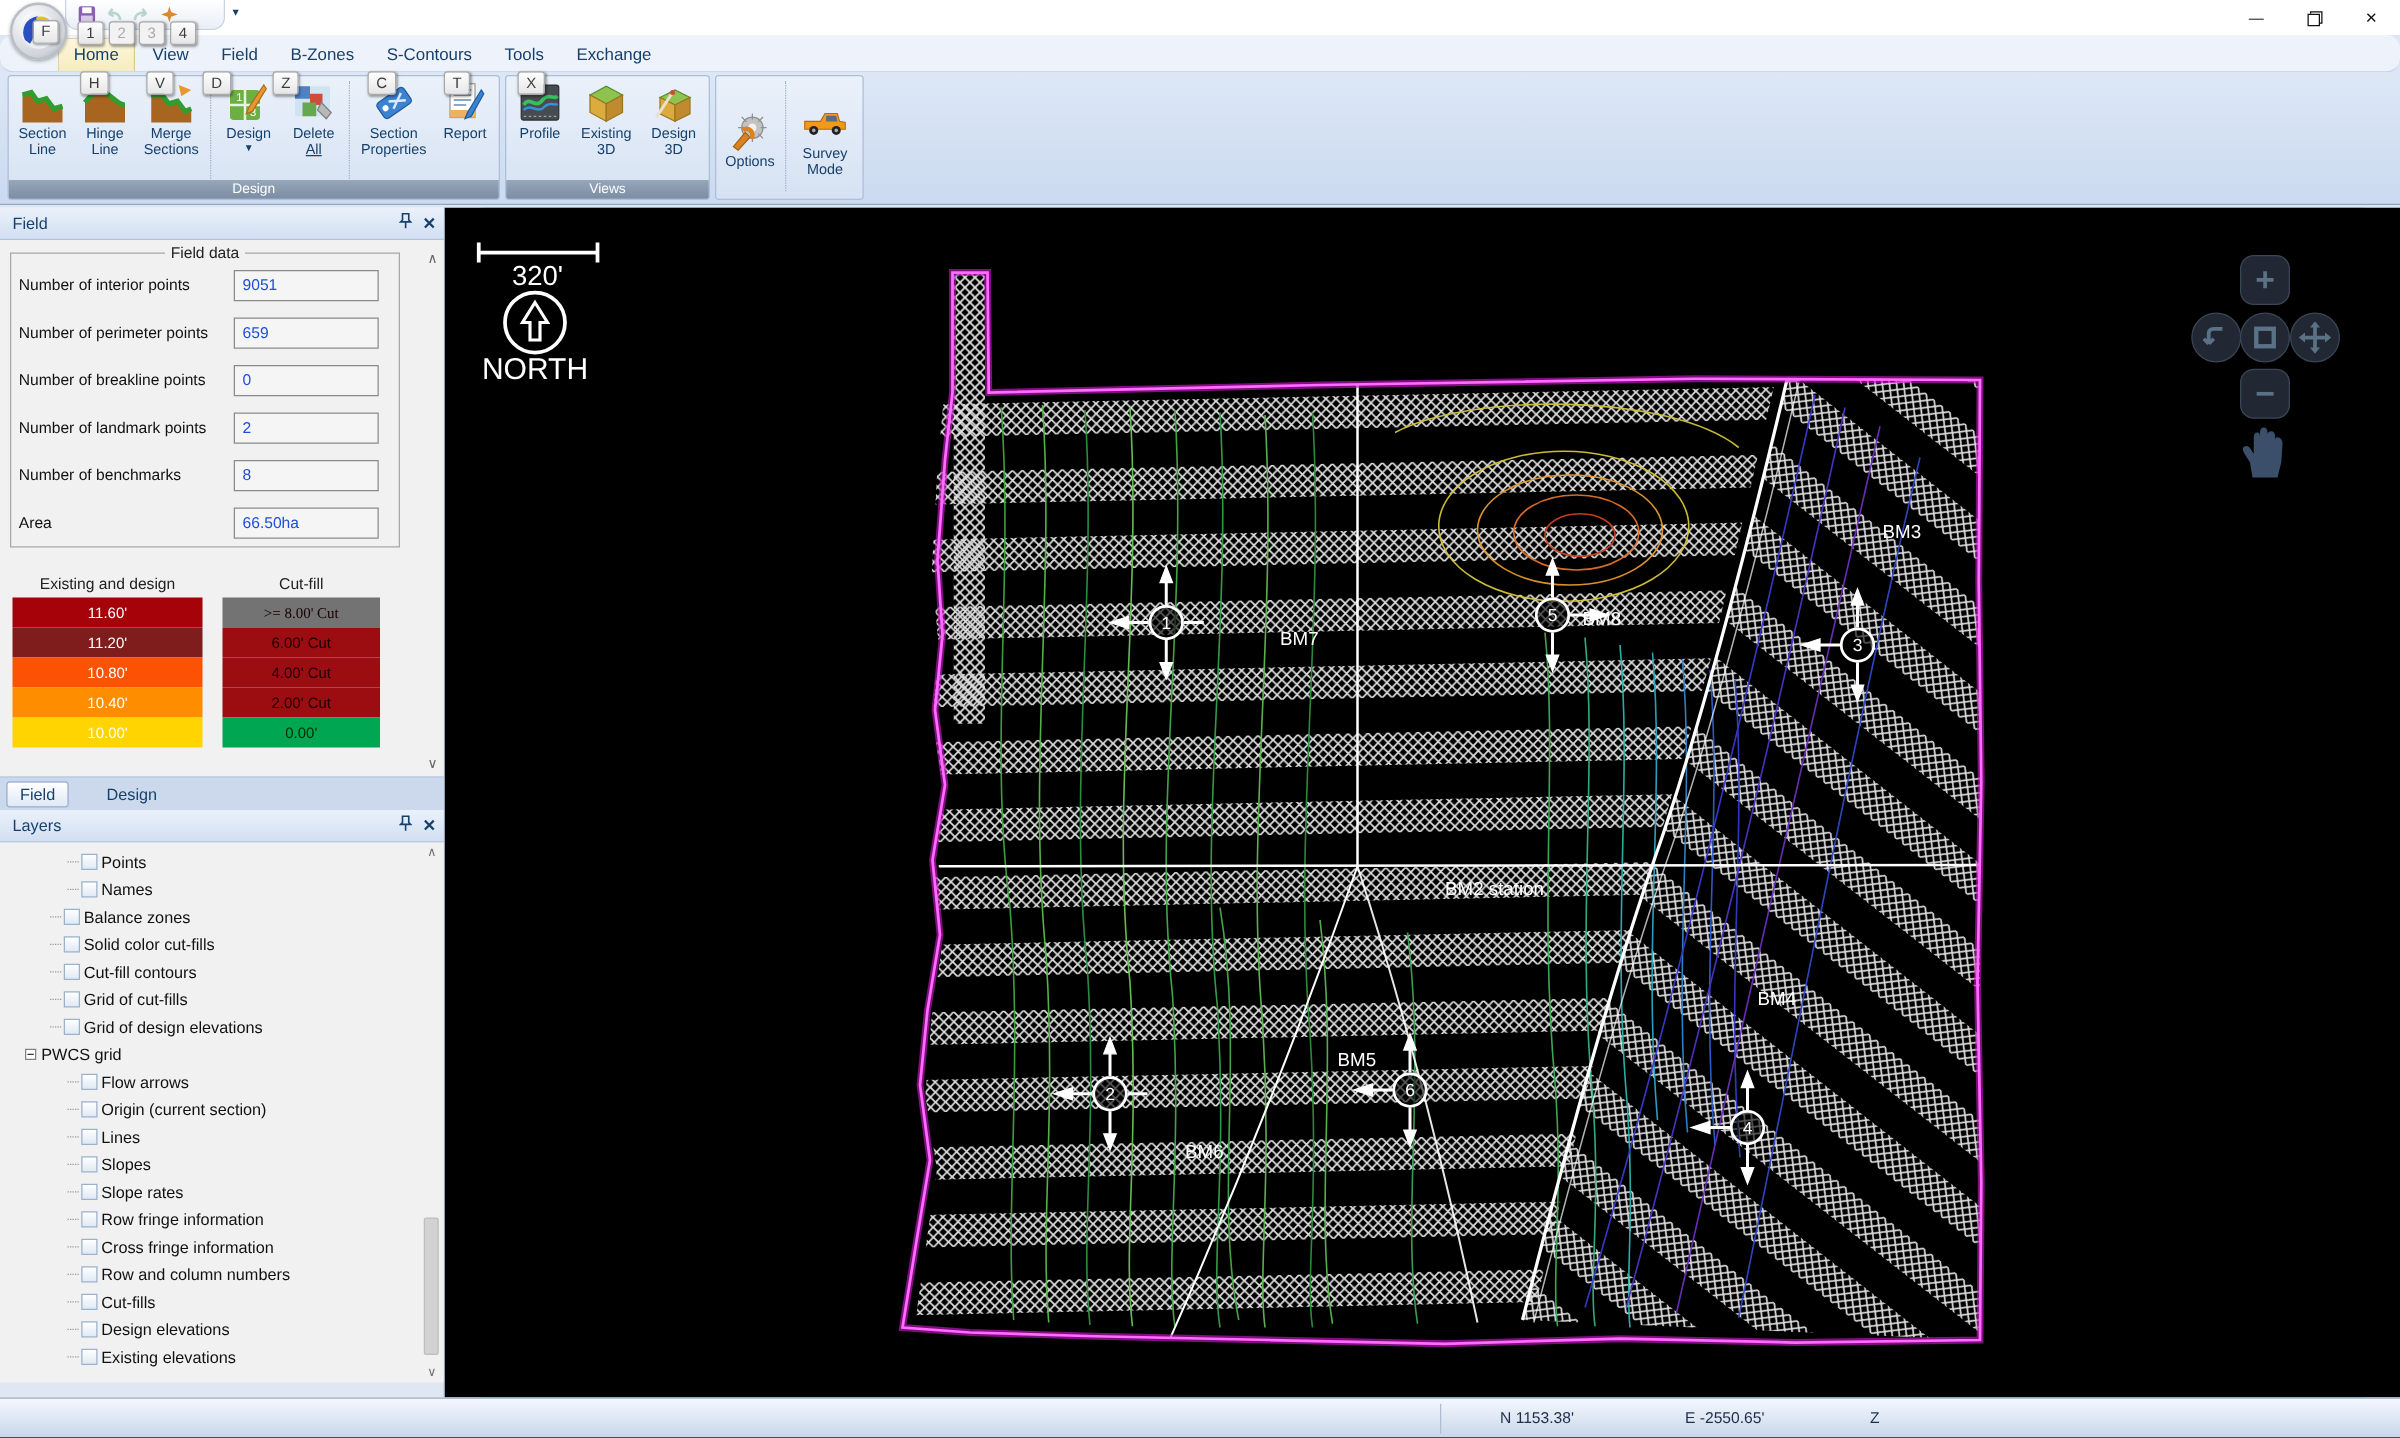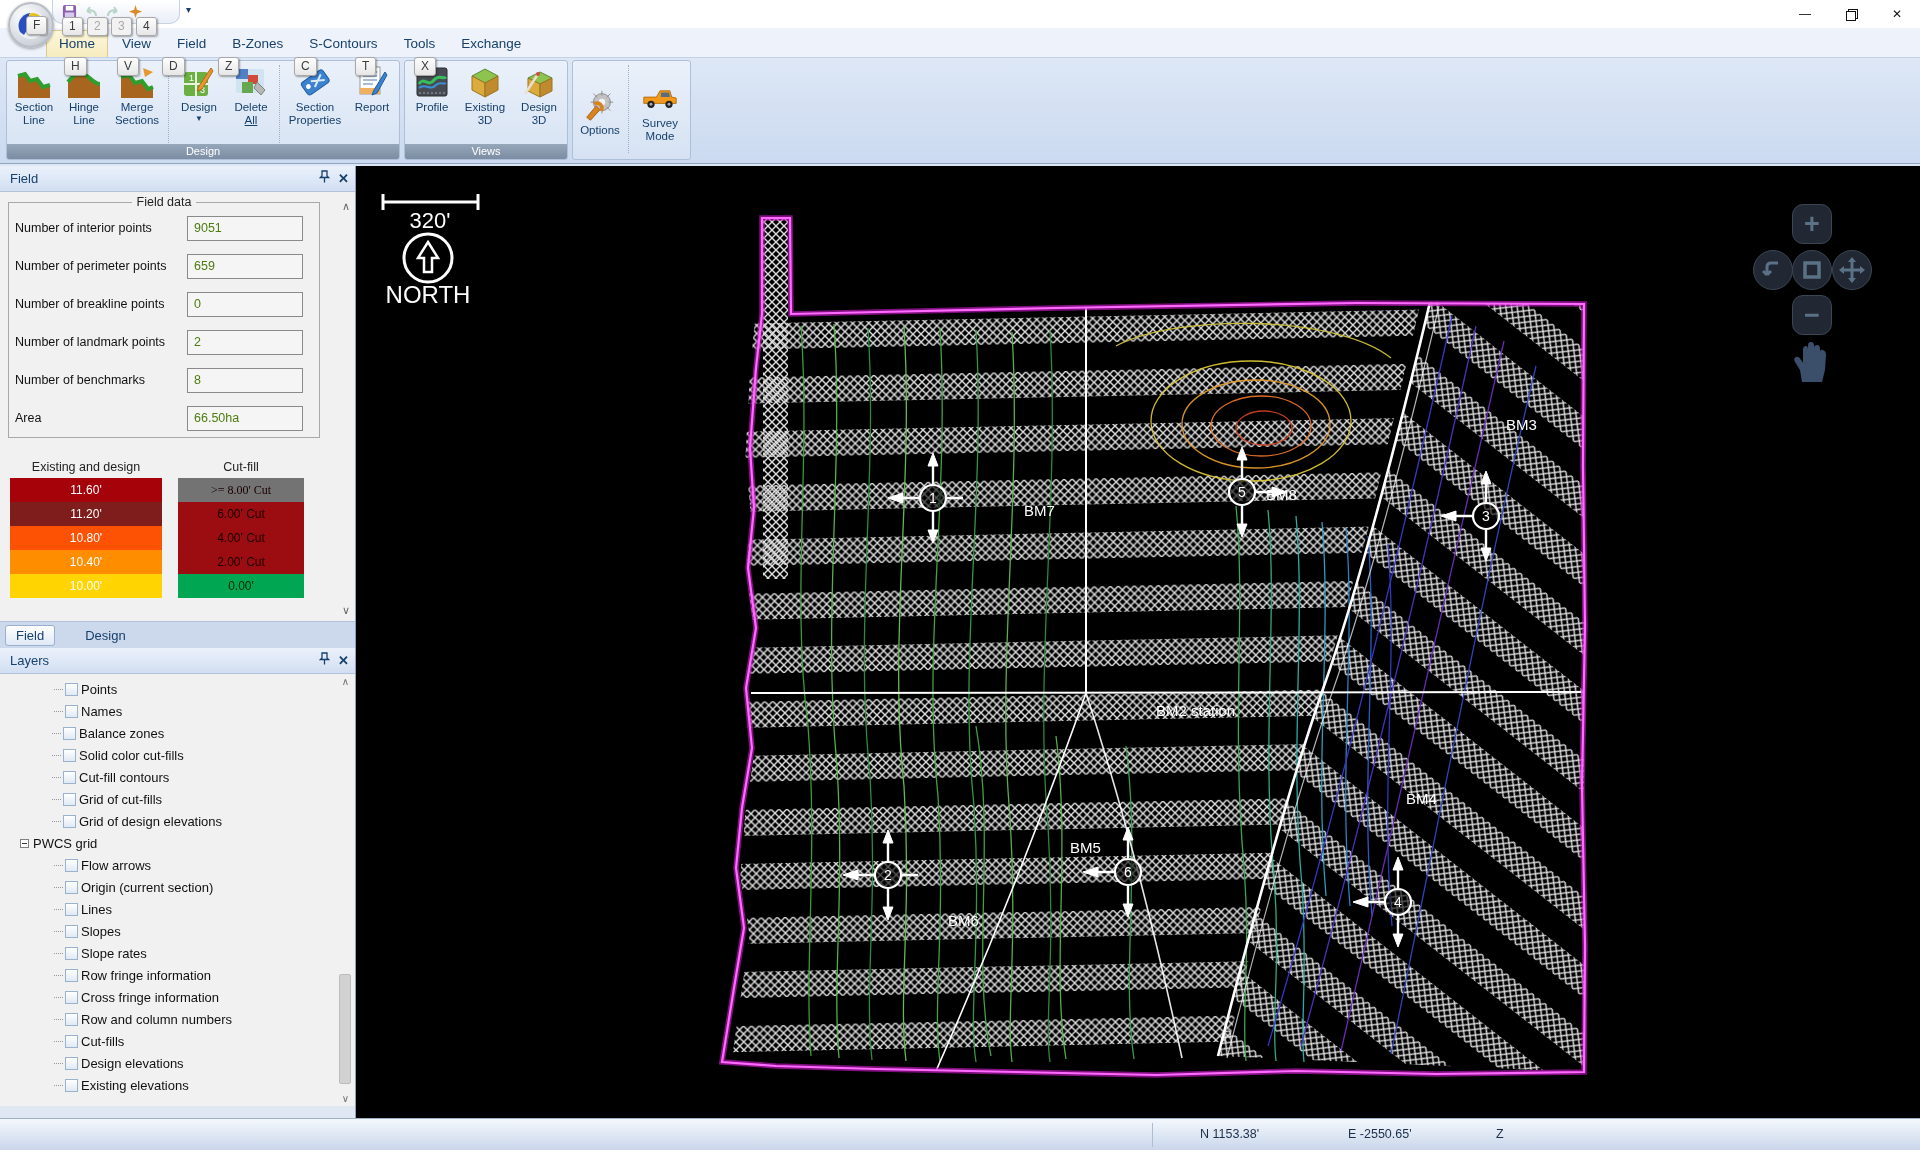--- a/index.html
+++ b/index.html
@@ -19,21 +19,21 @@
   
   .qat-strip { position:absolute; left:52px; top:0; width:128px; height:24px; background:linear-gradient(#ffffff,#e9eef7); border:1px solid #c8d2e2; border-top:none; border-radius:0 0 10px 10px; display:flex; align-items:center; gap:6px; padding:0 8px; z-index:30; }
   .qat-ico { width:16px; height:16px; display:flex; align-items:center; justify-content:center; font-size:13px; }
   .dim { opacity:.45; }
   .qat-drop { position:absolute; left:186px; top:4px; color:#17406b; font-size:10px; z-index:30; }
   .appbtn { position:absolute; left:8px; top:2px; width:46px; height:46px; border-radius:50%; background:radial-gradient(circle at 35% 30%, #ffffff, #cfd3da 70%, #9ba1ab); border:2px solid #b8bdc6; box-shadow:0 1px 3px rgba(0,0,0,.35); z-index:31; display:flex; align-items:center; justify-content:center; }
   .keytip { position:absolute; z-index:40; background:linear-gradient(#fefefe,#e6e6e6); border:1px solid #a8a8a8; border-radius:3px; box-shadow:1px 1px 2px rgba(0,0,0,.35); font-size:12px; color:#3c3c3c; padding:1px 6px; line-height:15px; }
   .keytip.gray { color:#aaa; background:#f2f2f2; }
 
   
-  .tabrow { position:absolute; left:0; top:28px; width:1920px; height:30px; background:#eef3fb; border-bottom:1px solid #c4d2e8; display:flex; align-items:flex-end; padding-left:46px; }
+  .tabrow { position:absolute; left:0; top:28px; width:1920px; height:30px; background:#eef3fb; border-bottom:1px solid #c4d2e8; display:flex; align-items:flex-end; padding-left:46px;border-radius:11px; }
   .rtab { font-size:13.5px; color:#17406b; padding:5px 12px 6px; margin-right:2px; border-radius:3px 3px 0 0; }
   .rtab.active { background:linear-gradient(#fdf7da,#f6ecc0); border:1px solid #dcc98c; border-bottom:none; }
 
   
   .ribbon { position:absolute; left:0; top:58px; width:1920px; height:106px; background:linear-gradient(#dde7f6,#cbdaf0); border-bottom:1px solid #93a4bd; display:flex; padding:2px 0 2px 6px; }
   .rgroup { position:relative; height:100px; margin-right:4px; background:linear-gradient(#eaf1fa,#d6e2f3); border:1px solid #aebfd8; border-radius:3px; display:flex; align-items:flex-start; padding:2px 2px 16px 2px; }
   .rgroup-label { position:absolute; left:0; right:0; bottom:0; height:15px; background:linear-gradient(#97a7ba,#7b8da3); color:#fff; font-size:11px; text-align:center; line-height:15px; border-radius:0 0 2px 2px; }
   .rbtn { width:50px; height:82px; display:flex; flex-direction:column; align-items:center; border-radius:3px; }
   .ricon { width:36px; height:38px; display:flex; align-items:center; justify-content:center; }
   .rlbl { font-size:11.5px; color:#17406b; text-align:center; line-height:13px; }
@@ -48,39 +48,39 @@
   .hdr-icons { position:absolute; right:6px; top:0; height:26px; display:flex; align-items:center; gap:8px; color:#17406b; }
   .pin-ico { font-size:12px; transform:rotate(0deg); }
   .x-ico { font-size:13px; font-weight:bold; }
 
   .field-content { position:relative; height:429px; background:#f1f1f1; overflow:hidden; }
   .groupbox { position:absolute; left:8px; top:10px; width:312px; height:236px; border:1px solid #a8a8a8; }
   .groupbox-title { position:absolute; top:-8px; left:0; right:0; text-align:center; font-size:12.5px; color:#222; }
   .groupbox-title span { background:#f1f1f1; padding:0 5px;text-align:right; }
   .frow { position:absolute; left:6px; width:300px; height:26px; display:flex; align-items:center; }
   .frow label { width:172px; font-size:12.5px; color:#111; }
-  .frow input { width:116px; height:25px; border:1px solid #8a8a8a; background:#f5f5f5; font-size:12.5px; padding-left:6px; color:#4d7c0f; font-family:"Liberation Sans",sans-serif; }
+  .frow input { width:116px; height:25px; border:1px solid #8a8a8a; background:#f5f5f5; font-size:12.5px; padding-left:6px; color:#1d4ed8; font-family:"Liberation Sans",sans-serif; }
   .legend { position:absolute; left:8px; top:268px; width:320px; }
   .lg-col { position:absolute; top:0; }
   .lg-title { font-size:12.5px; color:#222; text-align:center; margin-bottom:4px; }
   .lg-row { height:24px; font-size:12px; text-align:center; line-height:24px; }
   .scrollhint-up, .scrollhint-dn { position:absolute; right:5px; color:#666; font-size:11px; }
   .scrollhint-up { top:8px; } .scrollhint-dn { bottom:4px; }
 
   .ftabs { height:27px; background:#ccd9ec; border-top:1px solid #b3c2da; display:flex; align-items:center; padding-left:5px; gap:20px; }
   .ftab { font-size:13px; color:#17406b; padding:2px 10px; }
   .ftab.active { background:linear-gradient(#ffffff,#dfe9f6); border:1px solid #9ab0d0; border-radius:3px; }
 
   .layers-tree { position:relative; height:432px; background:#f1f1f1; overflow:hidden; }
   .trow { position:relative; height:22px; display:flex; align-items:center; font-size:13px; color:#111; }
   .trow .stub { display:inline-block; width:9px; height:1px; border-top:1px dotted #999; margin-right:2px; }
   .cb { display:inline-block; width:13px; height:13px; border:1px solid #9ab2cc; background:linear-gradient(#ffffff,#dfe9f4); margin-right:3px; flex:none; }
   .expander { display:inline-block; width:9px; height:9px; border:1px solid #808080; background:#fff; position:relative; margin-right:4px; flex:none; }
   .expander::after { content:""; position:absolute; left:1px; top:3px; width:5px; height:1px; background:#333; }
-  .lvl1 { padding-left:52px; } .lvl2 { padding-left:54px; } .lvl0 { padding-left:20px; }
+  .lvl1 { padding-left:40px; } .lvl2 { padding-left:54px; } .lvl0 { padding-left:20px; }
   .vscroll { position:absolute; right:2px; top:2px; bottom:2px; width:15px; }
   .vs-up, .vs-dn { position:absolute; left:0; width:15px; text-align:center; color:#707070; font-size:10px; }
   .vs-up { top:0; } .vs-dn { bottom:0; }
   .vs-thumb { position:absolute; left:1px; width:12px; background:#d2d2d2; border:1px solid #bdbdbd; border-radius:2px; }
 
   
   .canvas { position:relative; width:1564px; height:952px; background:#5eead4;border-radius:31px; }
   .navbtn { position:absolute; width:40px; height:40px; background:rgba(38,46,58,.88); border:1px solid #3a4654; display:flex; align-items:center; justify-content:center; color:#5a7186; }
   .nb-sq { border-radius:11px; }
   .nb-ci { border-radius:50%; }

